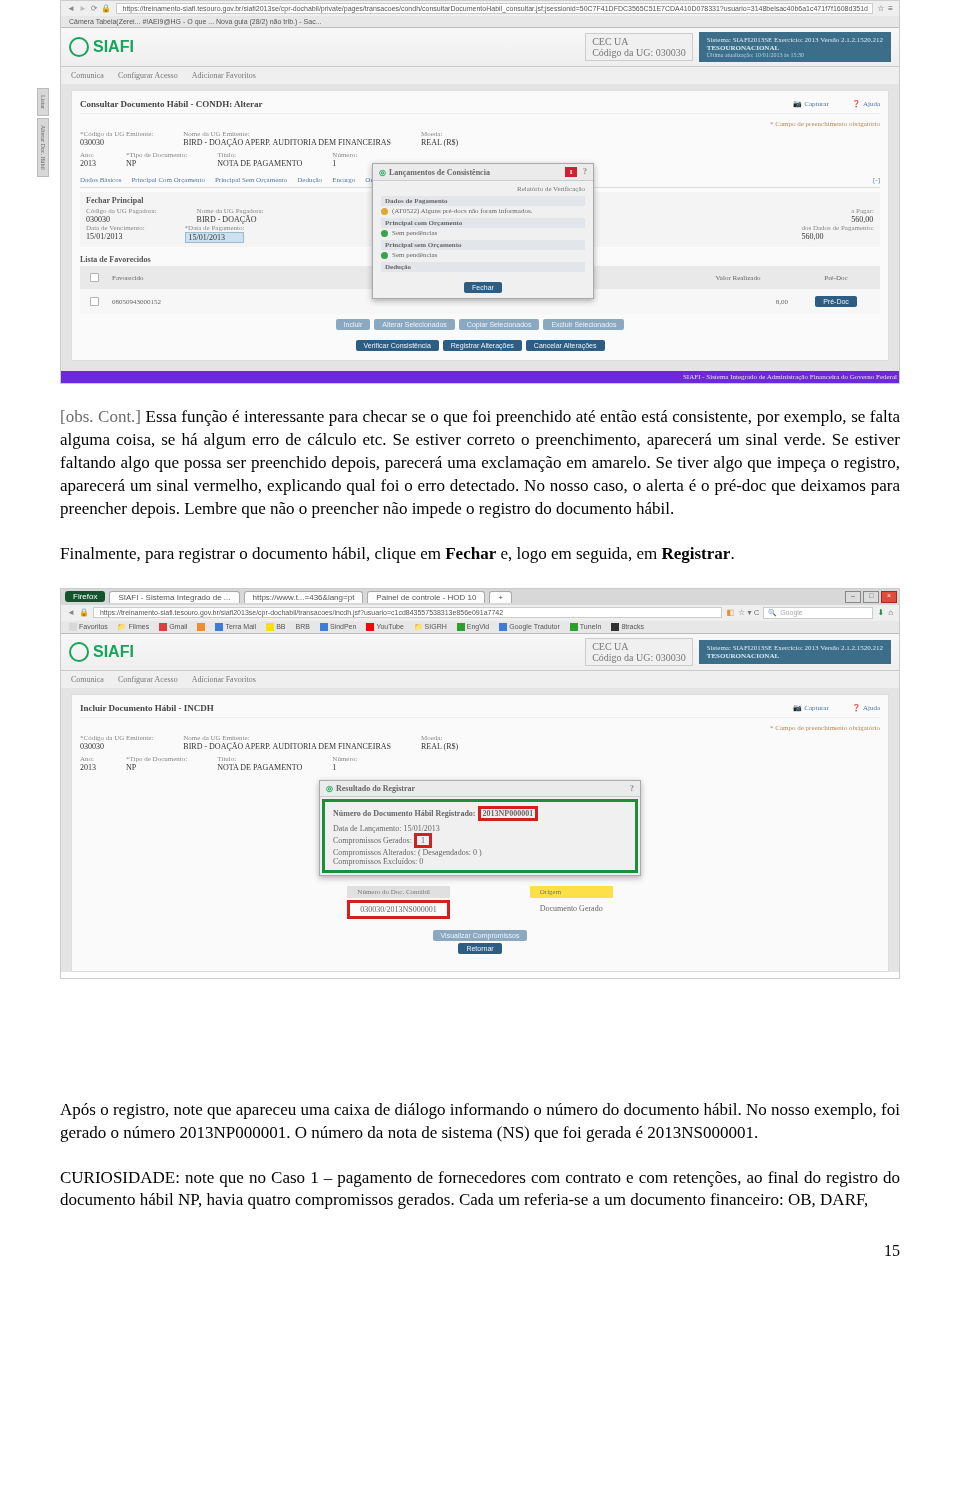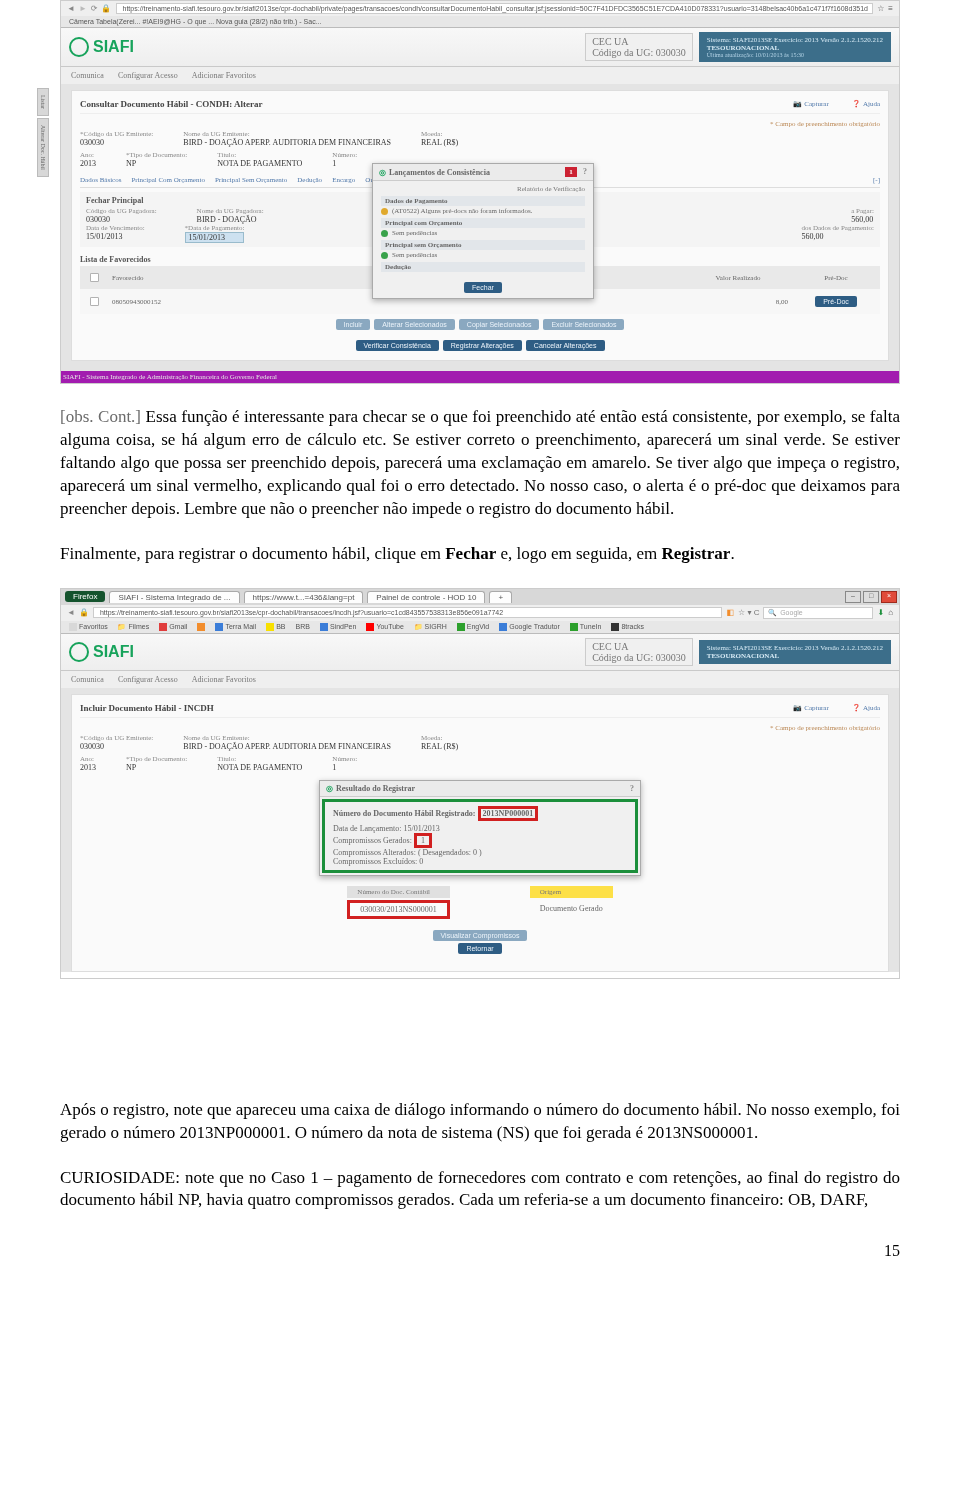--- a/index.html
+++ b/index.html
@@ -132,21 +132,21 @@
   .favorecidos { margin-top:8px; }
   .fav-title { font-weight:bold; color:#555; font-size:8px; }
   .fav-table { width:100%; border-collapse:collapse; font-size:7px; margin-top:2px;}
   .fav-table th { background:#e9e9e9; color:#666; padding:2px 4px; text-align:left; font-weight:normal;}
   .fav-table td { background:#f7f7f7; padding:3px 4px; }
   .mini-btn {
     display:inline-block; background:#2e5d84; color:#ebf3fa; font-size:7px; padding:2px 8px; border-radius:2px; margin:1px;
     font-family:Arial,sans-serif;
   }
   .btn-row-center { text-align:center; margin-top:8px; }
-  .footer-strip { text-align:left; background:#a21caf; color:#e4e4e4; font-size:7px; padding:2px; margin-top:10px;}
+  .footer-strip { text-align:right; background:#6d28d9; color:#e4e4e4; font-size:7px; padding:2px; margin-top:10px;}
   
   .popup {
     position:absolute; background:#f0f0f0; border:1px solid #aaa; box-shadow:0 2px 6px rgba(0,0,0,0.3);
     font-size:8px; width:220px;
   }
   .popup-hd { display:flex; justify-content:space-between; align-items:center; padding:3px 6px; background:#ebebeb; border-bottom:1px solid #ccc; font-weight:bold; font-size:8px;}
   .popup-body { padding:4px 8px; }
   .badge-red { display:inline-flex; align-items:center; justify-content:center; background:#c23; color:#fff; font-size:7px; width:12px; height:10px; margin-left:4px;}
   .status-line { display:flex; align-items:center; gap:4px; font-size:7px; margin:1px 0;}
   .status-dot { display:inline-block; width:7px; height:7px; border-radius:50%;}

